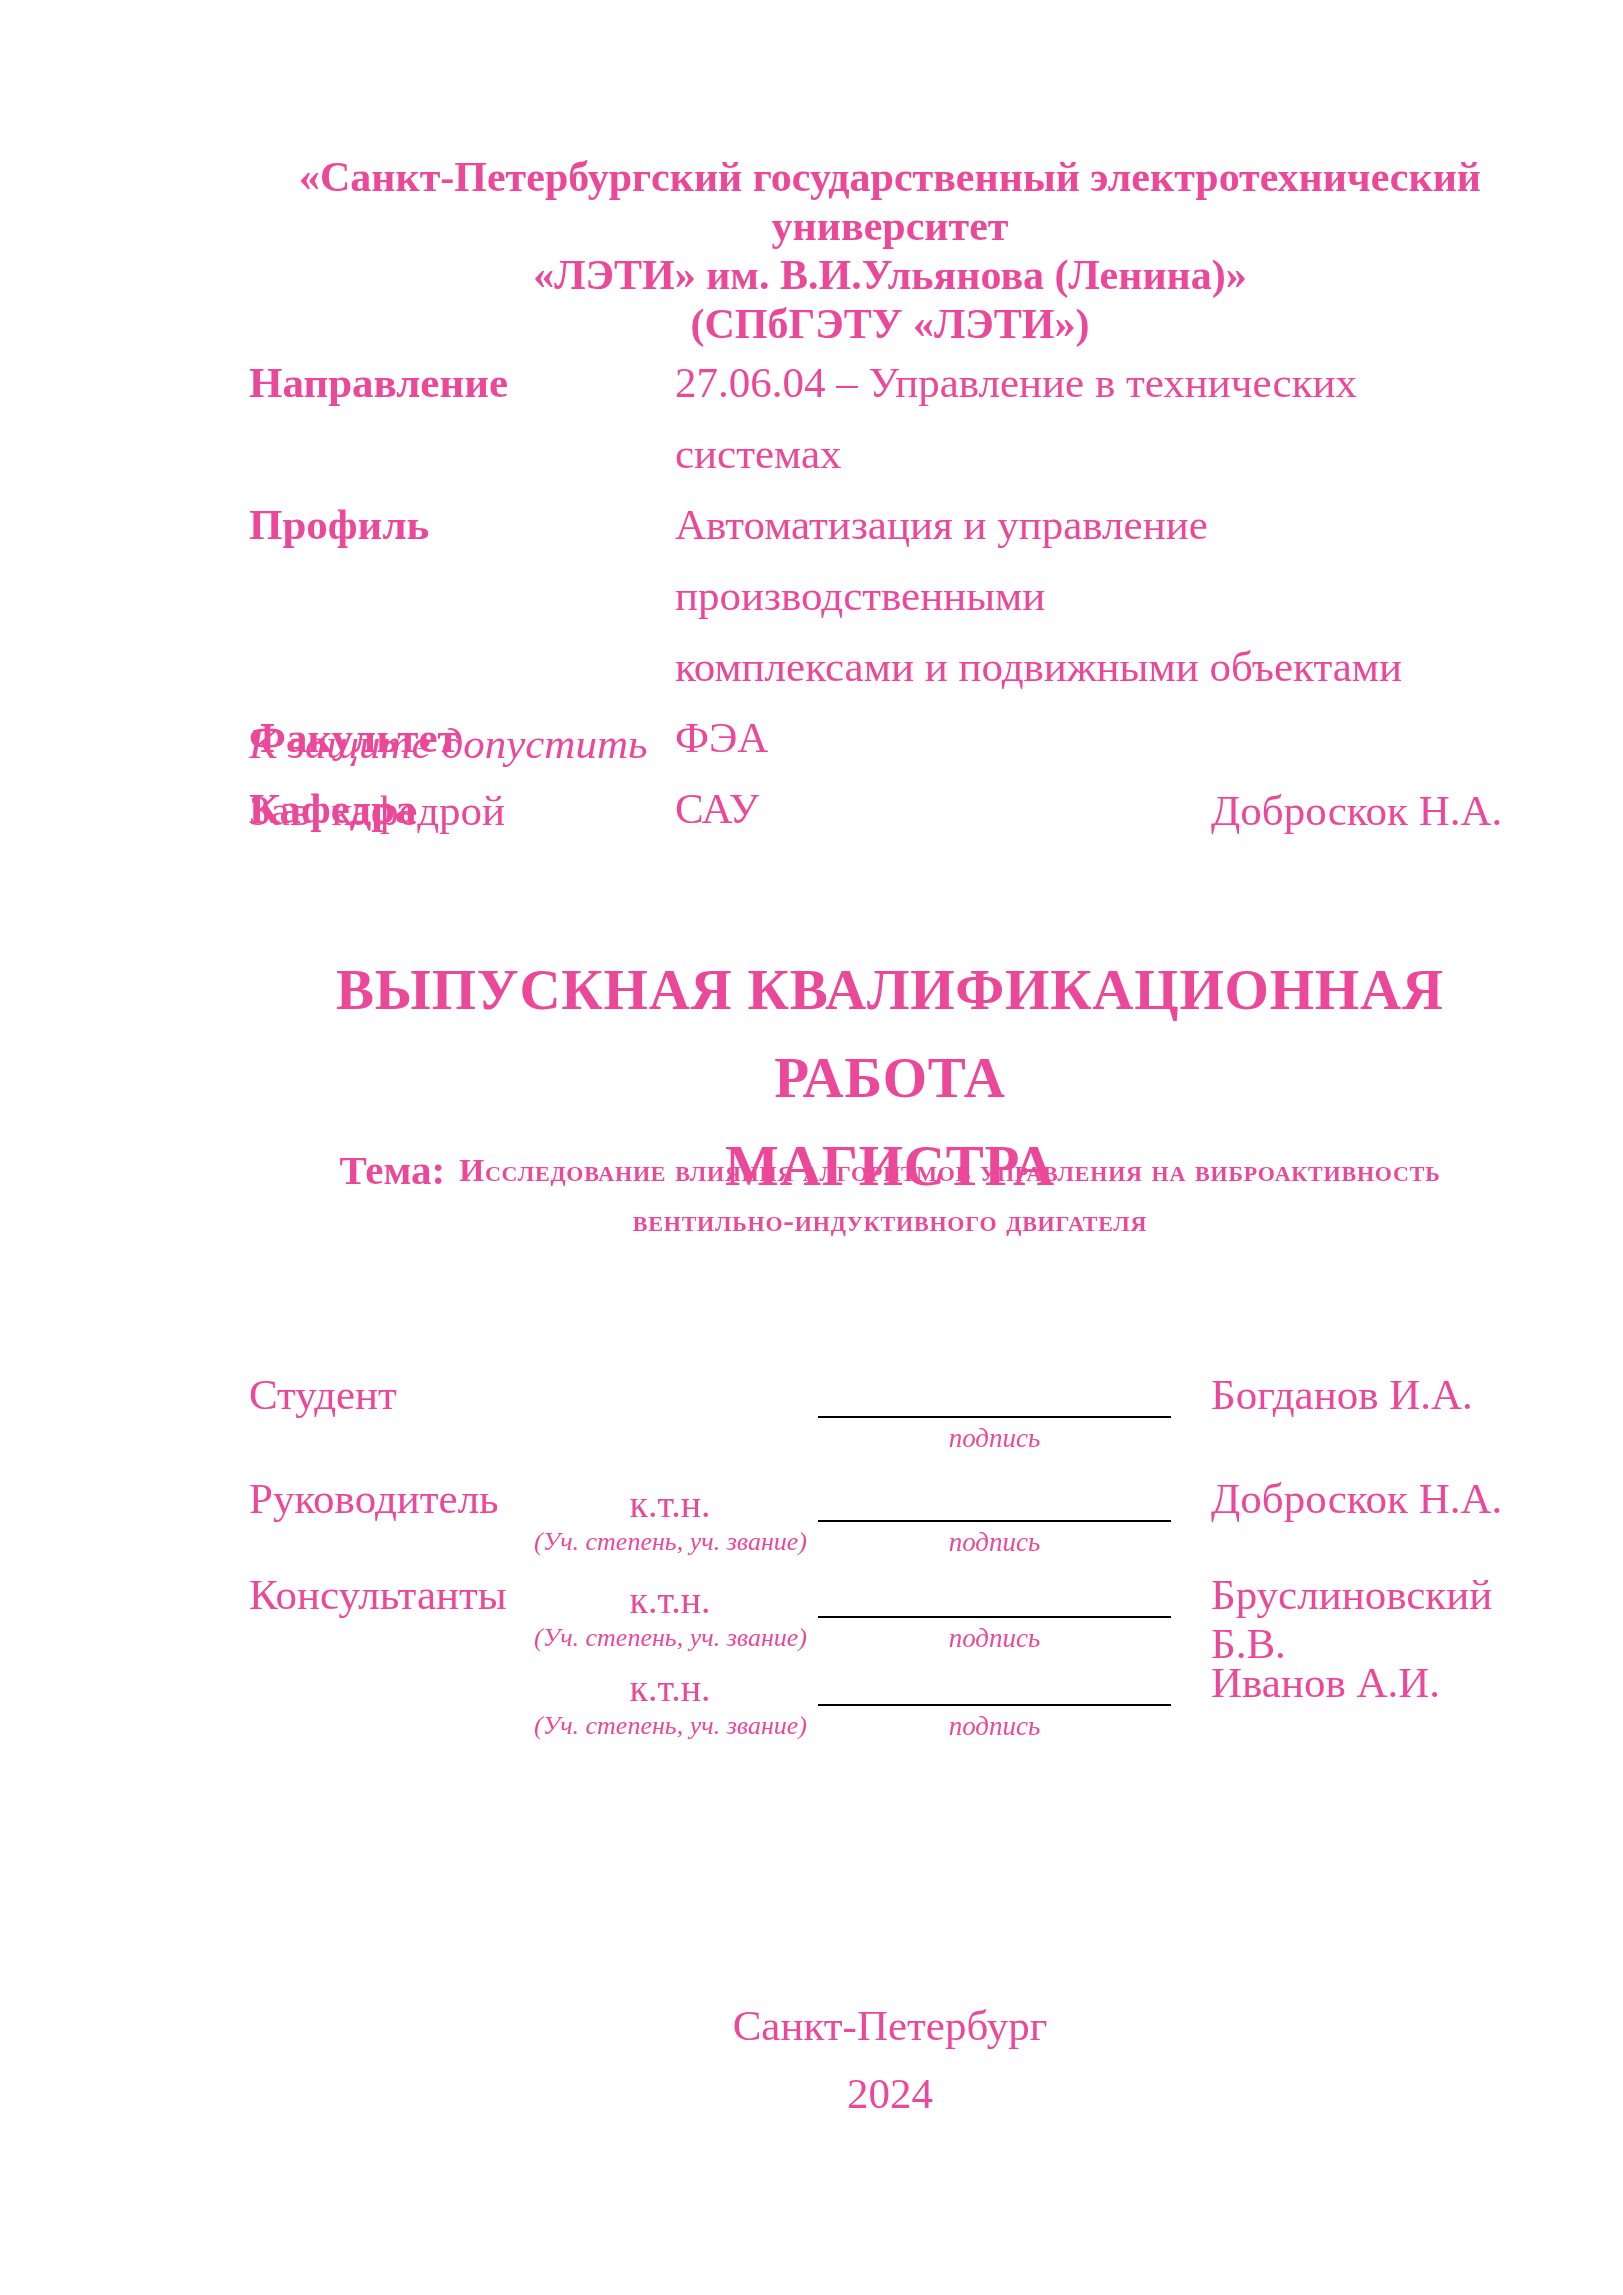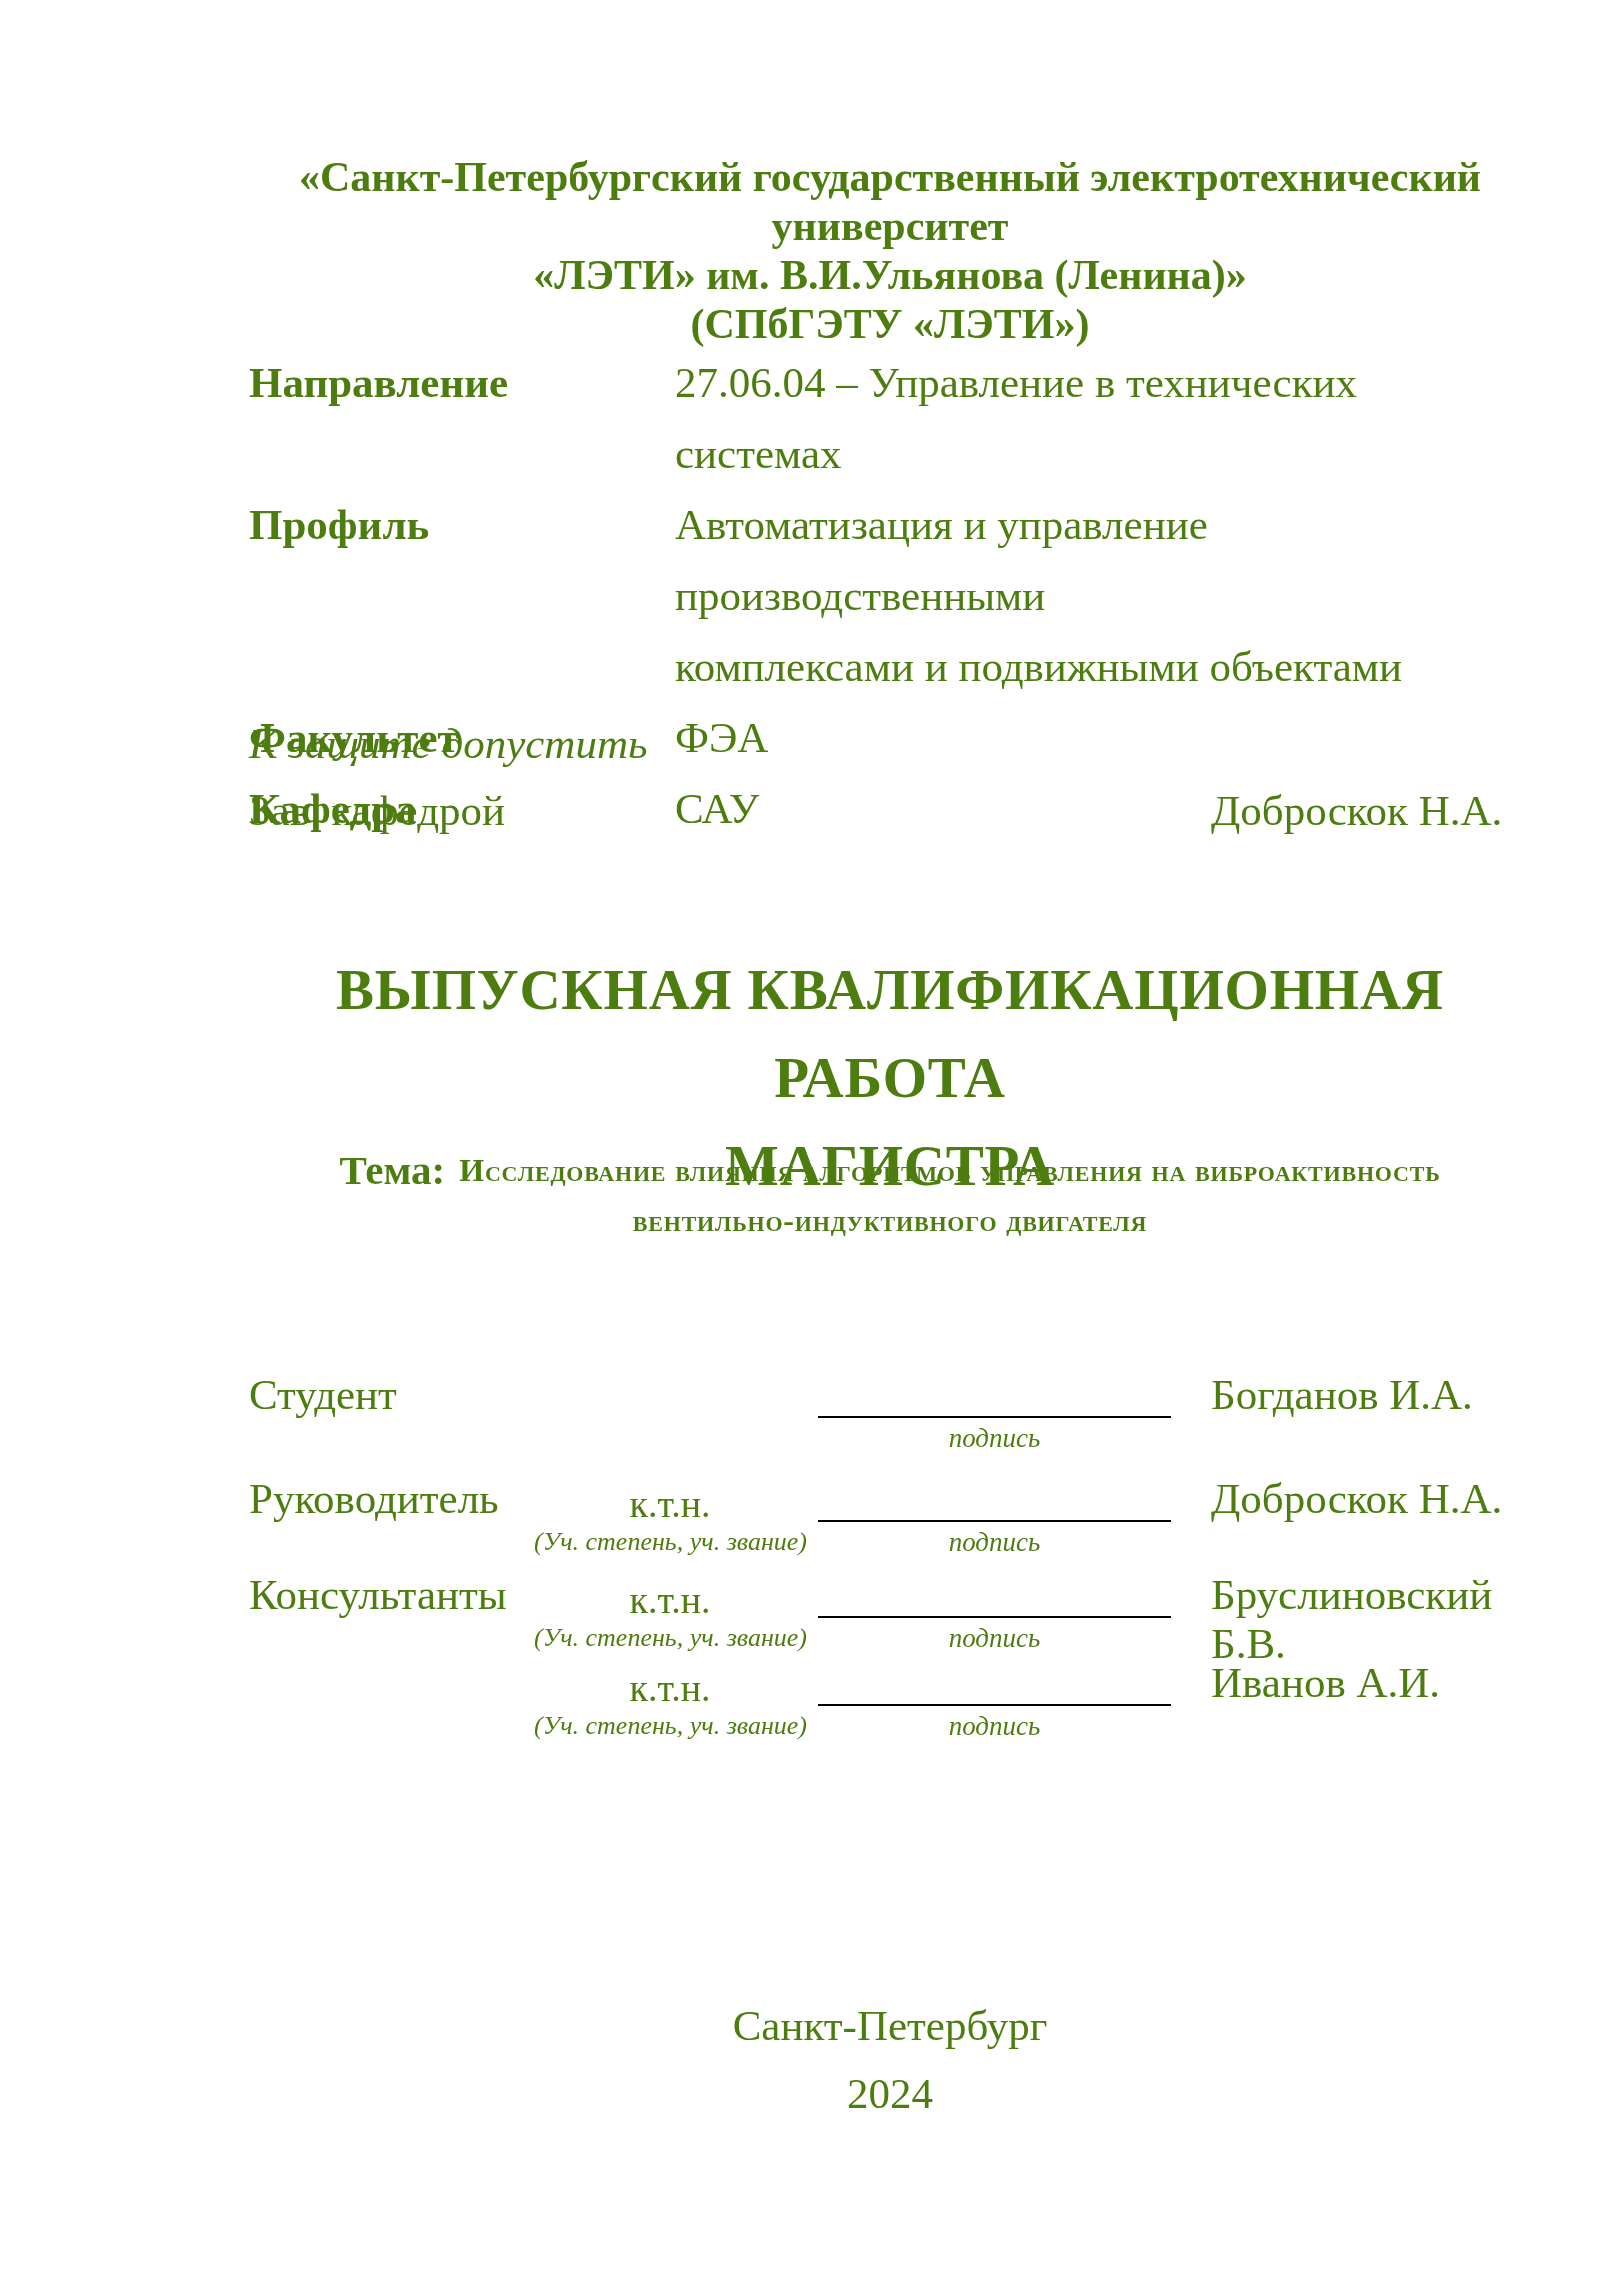--- a/index.html
+++ b/index.html
@@ -1,21 +1,21 @@
 <!DOCTYPE html>
 <html style="font-size:12.6px"><head>
 <meta charset="utf-8">
 <style>
   html,body{margin:0;padding:0;background:#888;}
   .page{
     position:relative;
     width:1623px;height:2295px;
     background:#ffffff;
     font-family:"Liberation Serif","DejaVu Serif",serif;
-    color:#4d7c0f;
+    color:#ec4899;
     overflow:hidden;
   }
   .content{position:absolute;left:249px;top:0;width:1282px;height:100%;}
 
   
   .uni-header{
     position:absolute;left:0;top:153px;width:100%;
     text-align:center;font-weight:bold;font-size:42px;line-height:49px;
   }
 

